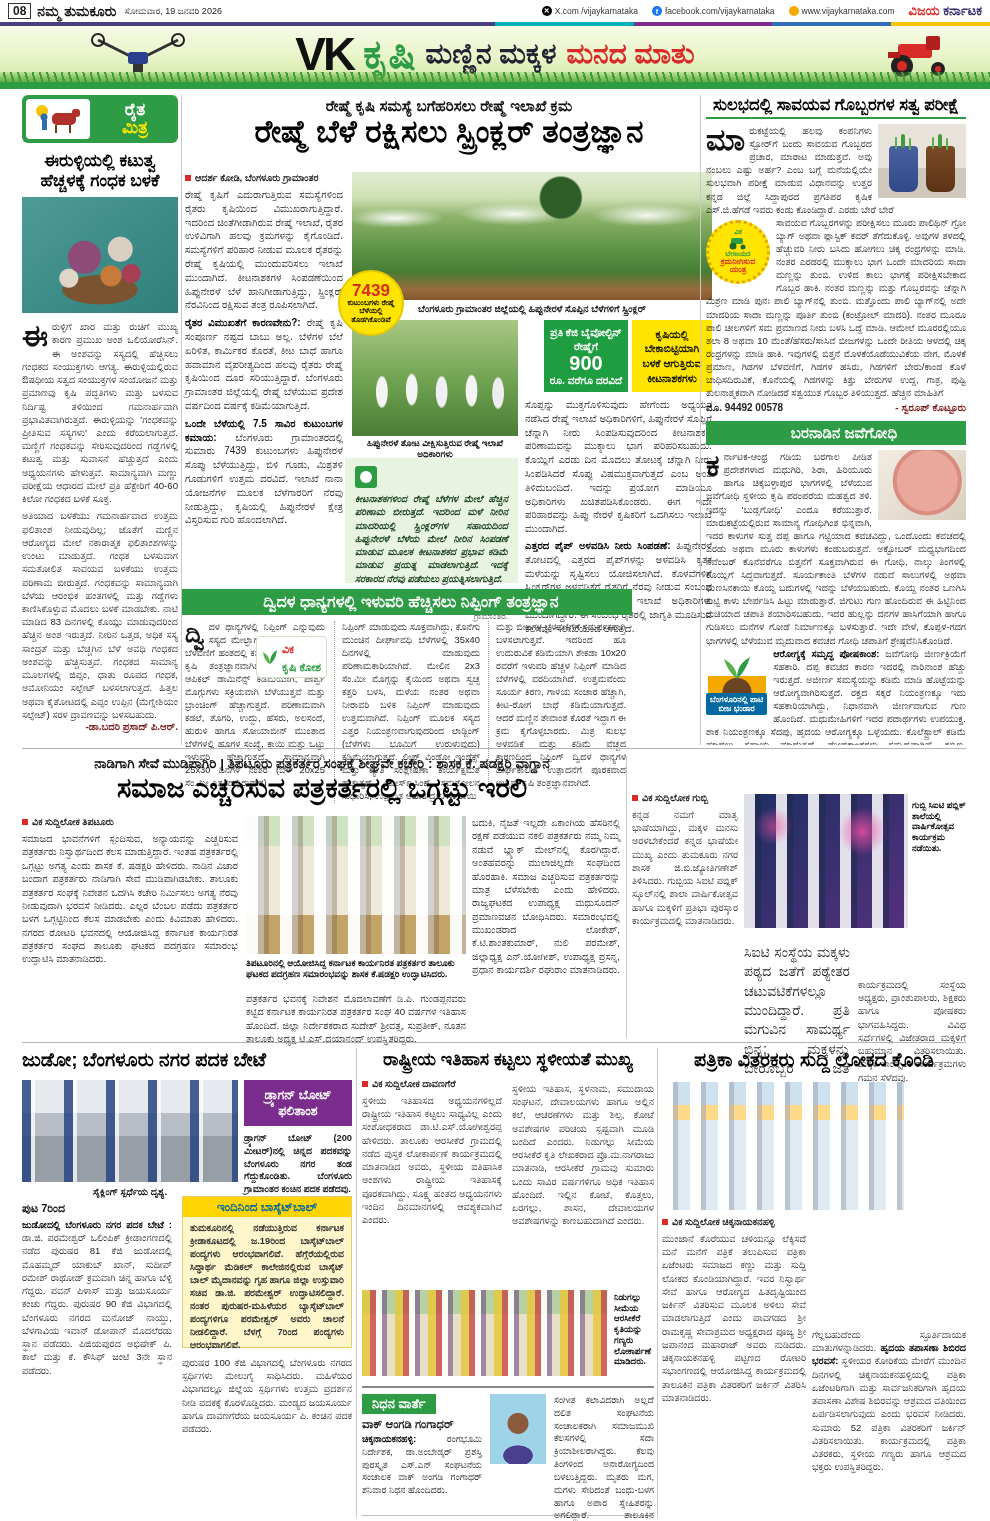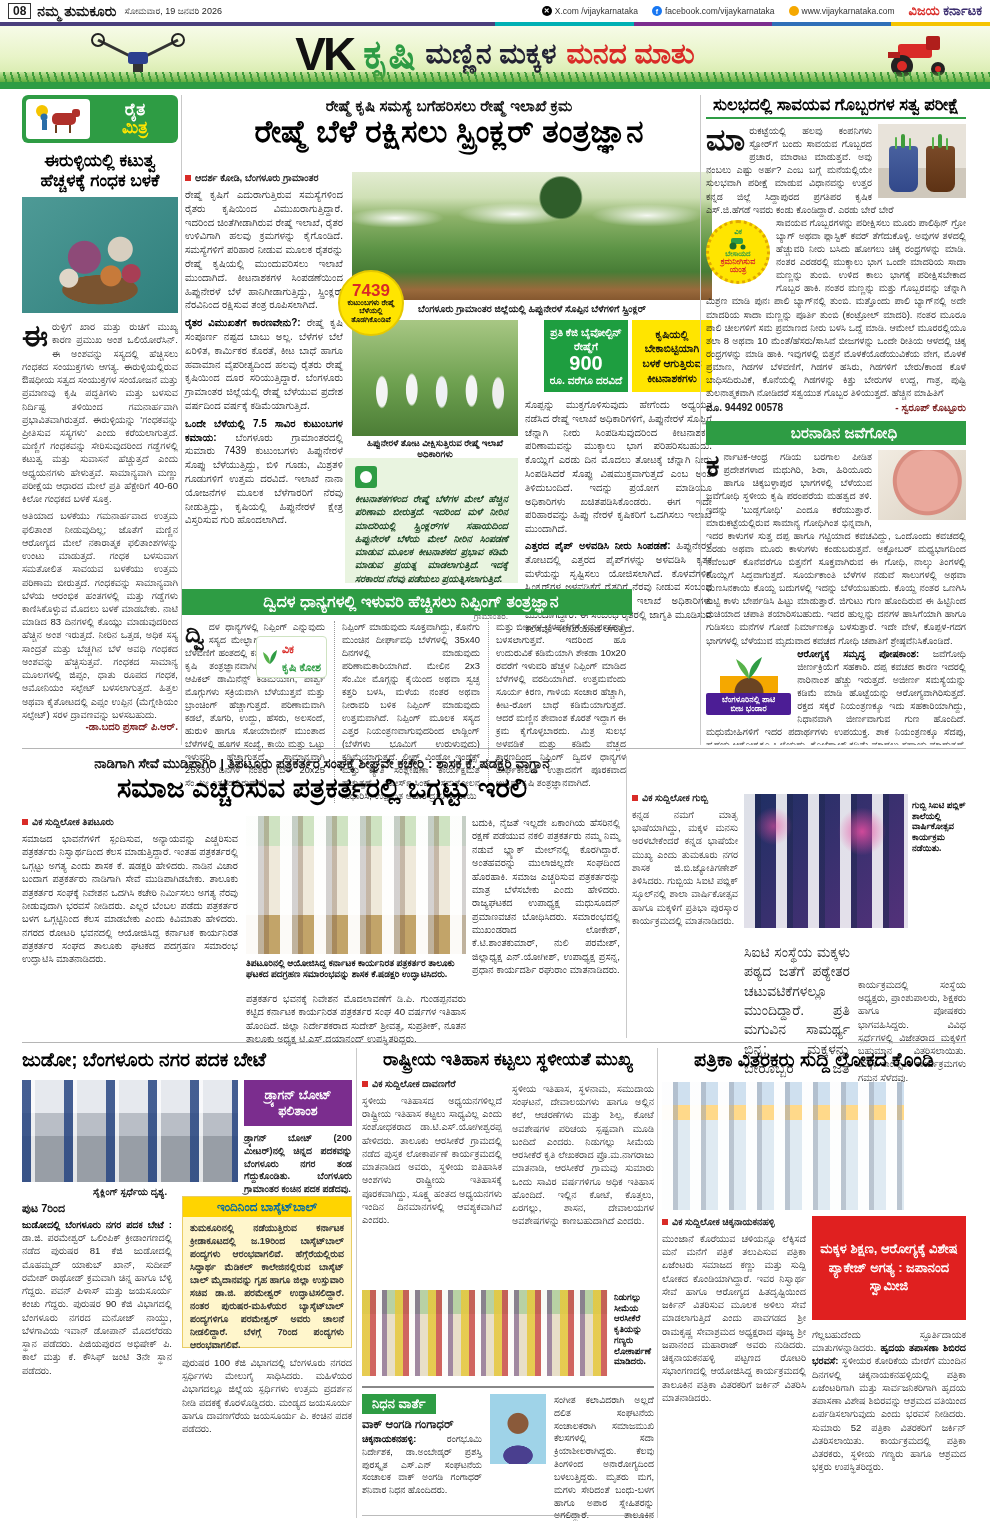--- a/index.html
+++ b/index.html
@@ -120,21 +120,21 @@
   .greenband{background:#2E9C44;color:#fff;font-weight:900;text-align:center;display:flex;align-items:center;justify-content:center;padding-left:8px;}
   .kosha{background:#fff;border:1px solid #cfe3c2;border-radius:4px;display:flex;align-items:center;gap:4px;padding:2px 5px;}
   .kosha .t1{color:#d92b27;font-weight:900;font-size:11px;}
   .kosha .t2{color:#2E9C44;font-weight:900;font-size:11px;line-height:1;}
   .badge-circle{border-radius:50%;background:#ffe500;border:3px dotted #e0a800;display:flex;flex-direction:column;
     align-items:center;justify-content:center;text-align:center;box-sizing:border-box;padding:3px;}
   .badge-circle .s1{font-size:7px;font-weight:900;color:#2E9C44;line-height:1.1;}
   .badge-circle .s2{font-size:8px;font-weight:900;color:#d92b27;line-height:1.1;}
   .seed-badge{display:flex;flex-direction:column;align-items:center;}
   .seed-circle{width:58px;height:46px;border-radius:50% 50% 6px 6px;background:radial-gradient(circle at 50% 90%,#6b4423 0 14px,rgba(0,0,0,0) 15px),linear-gradient(to top,#f5a800 0 45%,#fff 45%);display:flex;align-items:flex-start;justify-content:center;}
-  .seed-ribbon{background:#4c1d95;color:#fff;font-weight:900;font-size:8px;text-align:center;padding:2px 16px;border-radius:2px;line-height:1.15;margin-top:-4px;}
+  .seed-ribbon{background:#0369a1;color:#fff;font-weight:900;font-size:8px;text-align:center;padding:2px 4px;border-radius:2px;line-height:1.15;margin-top:-4px;}
   .purplebox{background:#7b2d8e;color:#fff;font-weight:900;text-align:center;display:flex;align-items:center;justify-content:center;font-size:12.5px;line-height:1.3;padding:4px;box-sizing:border-box;}
   .basketbox{background:#fff6cc;border:1px solid #e8cc66;box-sizing:border-box;}
   .basket-title{background:#ffd400;font-weight:900;font-size:12px;text-align:center;padding:3px 0;color:#0369a1;}
   .basket-body{font-size:9.3px;font-weight:bold;line-height:1.4;padding:5px 7px;text-align:justify;color:#333;}
   .redbox{background:#e02020;color:#fff;font-weight:900;text-align:center;font-size:13px;line-height:1.45;display:flex;align-items:center;justify-content:center;padding:8px;box-sizing:border-box;}
   .obitbox{border-top:2px solid #888;border-bottom:1px solid #bbb;box-sizing:border-box;padding-top:6px;}
   .obit-title{background:#2E9C44;color:#fff;font-weight:900;font-size:13px;text-align:center;padding:2px 10px;display:inline-block;}
   .page7{font-weight:900;font-size:11px;color:#111;}
   .sub-place{font-weight:900;}
 </style>
@@ -438,20 +438,19 @@
 
   <div class="abs h-lg" style="left:662px;top:1050px;width:304px;font-size:19px;">ಪತ್ರಿಕಾ ವಿತರಕರು ಸುದ್ದಿ ಲೋಕದ ಕೊಂಡಿ</div>
   <div class="photo ph-vendors" style="left:662px;top:1082px;width:242px;height:128px;"></div>
   <div class="abs" style="left:662px;top:1216px;width:144px;">
     <div class="byline">
       <span class="sq"></span>
       <span>ವಿಕ ಸುದ್ದಿಲೋಕ ಚಿಕ್ಕನಾಯಕನಹಳ್ಳಿ</span>
     </div>
     <div class="body" style="margin-top:4px;font-size:9.6px;">ಮುಂಜಾನೆ ಕೊರೆಯುವ ಚಳಿಯನ್ನೂ ಲೆಕ್ಕಿಸದೆ ಮನೆ ಮನೆಗೆ ಪತ್ರಿಕೆ ತಲುಪಿಸುವ ಪತ್ರಿಕಾ ಏಜೆಂಟರು ಸಮಾಜದ ಕಣ್ಣು ಮತ್ತು ಸುದ್ದಿ ಲೋಕದ ಕೊಂಡಿಯಾಗಿದ್ದಾರೆ. ಇವರ ನಿಸ್ವಾರ್ಥ ಸೇವೆ ಹಾಗೂ ಆರೋಗ್ಯದ ಹಿತದೃಷ್ಟಿಯಿಂದ ಜರ್ಕಿನ್ ವಿತರಿಸುವ ಮೂಲಕ ಅಳಿಲು ಸೇವೆ ಮಾಡಲಾಗುತ್ತಿದೆ ಎಂದು ಪಾವಗಡದ ಶ್ರೀ ರಾಮಕೃಷ್ಣ ಸೇವಾಶ್ರಮದ ಅಧ್ಯಕ್ಷರಾದ ಪೂಜ್ಯ ಶ್ರೀ ಜಪಾನಂದ ಮಹಾರಾಜ್ ಅವರು ನುಡಿದರು. ಚಿಕ್ಕನಾಯಕನಹಳ್ಳಿ ಪಟ್ಟಣದ ರೋಟರಿ ಸಭಾಂಗಣದಲ್ಲಿ ಆಯೋಜಿಸಿದ್ದ ಕಾರ್ಯಕ್ರಮದಲ್ಲಿ ತಾಲೂಕಿನ ಪತ್ರಿಕಾ ವಿತರಕರಿಗೆ ಜರ್ಕಿನ್ ವಿತರಿಸಿ ಮಾತನಾಡಿದರು.</div>
   </div>
-  <div class="abs redbox" style="left:812px;top:1216px;width:154px;height:104px;">ಮಕ್ಕಳ ಶಿಕ್ಷಣ, ಆರೋಗ್ಯಕ್ಕೆ ವಿಶೇಷ ಪ್ಯಾಕೇಜ್ ಅಗತ್ಯ : ಜಪಾನಂದ ಸ್ವಾಮೀಜಿ</div>
   <div class="abs body" style="left:812px;top:1328px;width:154px;font-size:9.6px;">
     <span>ಗೆಲ್ಲಬಹುದೆಂದು ಸ್ಫೂರ್ತಿದಾಯಕ ಮಾತುಗಳನ್ನಾಡಿದರು.</span>
     <b>ಹೃದಯ ತಪಾಸಣಾ ಶಿಬಿರದ ಭರವಸೆ:</b>
     <span>ಸ್ಥಳೀಯರ ಕೋರಿಕೆಯ ಮೇರೆಗೆ ಮುಂದಿನ ದಿನಗಳಲ್ಲಿ ಚಿಕ್ಕನಾಯಕನಹಳ್ಳಿಯಲ್ಲಿ ಪತ್ರಿಕಾ ಏಜೆಂಟರಿಗಾಗಿ ಮತ್ತು ಸಾರ್ವಜನಿಕರಿಗಾಗಿ ಹೃದಯ ತಪಾಸಣಾ ವಿಶೇಷ ಶಿಬಿರವನ್ನು ಆಶ್ರಮದ ವತಿಯಿಂದ ಏರ್ಪಡಿಸಲಾಗುವುದು ಎಂದು ಭರವಸೆ ನೀಡಿದರು. ಸುಮಾರು 52 ಪತ್ರಿಕಾ ವಿತರಕರಿಗೆ ಜರ್ಕಿನ್ ವಿತರಿಸಲಾಯಿತು. ಕಾರ್ಯಕ್ರಮದಲ್ಲಿ ಪತ್ರಿಕಾ ವಿತರಕರು, ಸ್ಥಳೀಯ ಗಣ್ಯರು ಹಾಗೂ ಆಶ್ರಮದ ಭಕ್ತರು ಉಪಸ್ಥಿತರಿದ್ದರು.</span>
   </div>
 
 </div>
 
 </body></html>

